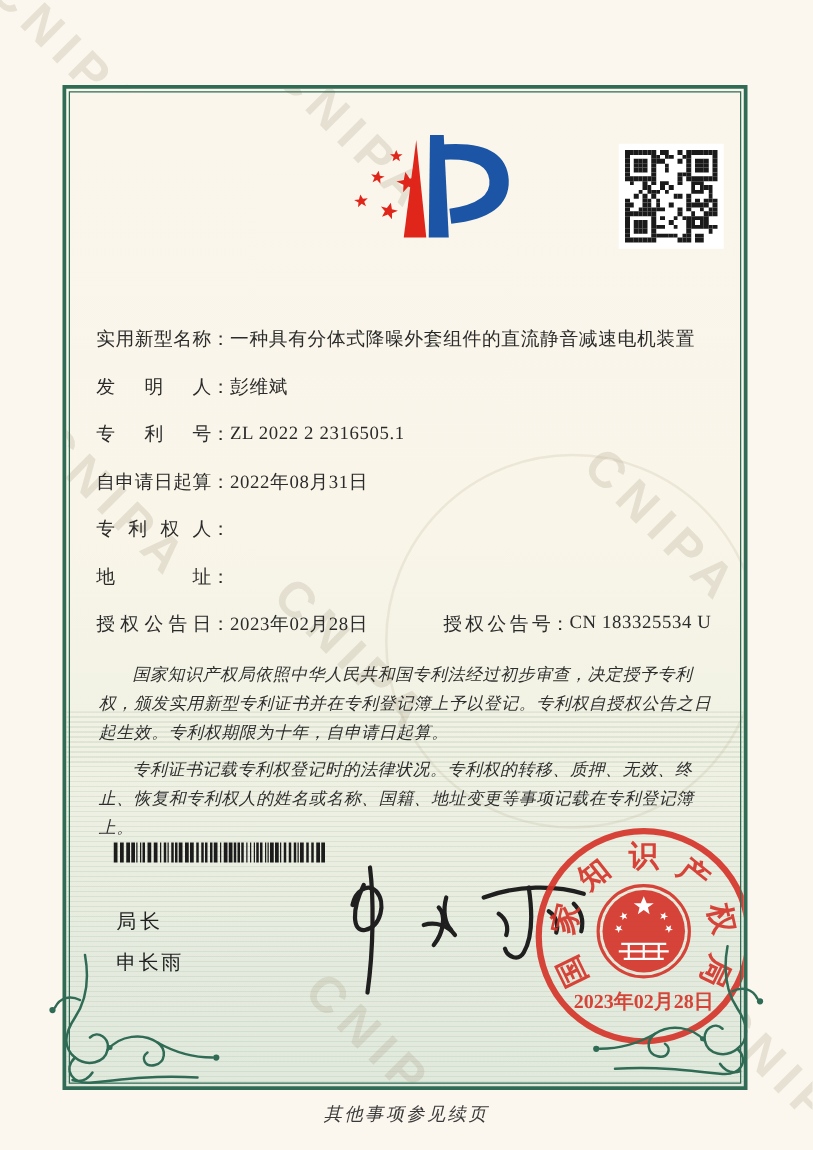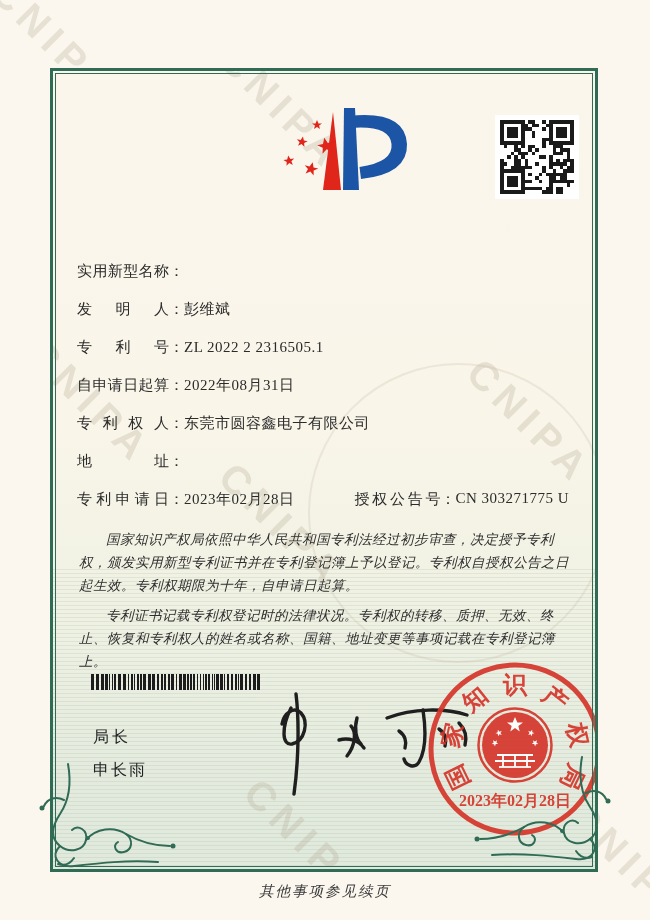--- a/index.html
+++ b/index.html
@@ -572,53 +572,53 @@
         <i></i>
         <i></i>
       </div>
   </div>
 
 
   <div class="fields">
     <div class="frow">
       <span class="flabel">实用新型名称</span>
         <span class="fcolon">：</span>
+      <span class="fvalue">一种具有分体式降噪外套组件的直流静音减速电机装置</span>
     </div>
     <div class="frow">
       <span class="flabel">发明人</span>
         <span class="fcolon">：</span>
       <span class="fvalue">彭维斌</span>
     </div>
     <div class="frow">
       <span class="flabel">专利号</span>
         <span class="fcolon">：</span>
       <span class="fvalue">ZL 2022 2 2316505.1</span>
     </div>
     <div class="frow">
       <span class="flabel">自申请日起算</span>
         <span class="fcolon">：</span>
       <span class="fvalue">2022年08月31日</span>
     </div>
     <div class="frow">
       <span class="flabel">专利权人</span>
         <span class="fcolon">：</span>
-      <span class="fvalue">东莞市圆容鑫电子有限公司</span>
     </div>
     <div class="frow">
       <span class="flabel">地址</span>
         <span class="fcolon">：</span>
     </div>
     <div class="frow">
-      <span class="flabel">专利申请日</span>
+      <span class="flabel">授权公告日</span>
         <span class="fcolon">：</span>
       <span class="fvalue">2023年02月28日</span>
       <span class="fpair2">
         <span class="flabel2">授权公告号</span>
           <span class="fcolon">：</span>
-        <span class="fvalue">CN 303271775 U</span>
+        <span class="fvalue">CN 183325534 U</span>
       </span>
     </div>
   </div>
 
   <div class="paras">
     <p>国家知识产权局依照中华人民共和国专利法经过初步审查，决定授予专利权，颁发实用新型专利证书并在专利登记簿上予以登记。专利权自授权公告之日起生效。专利权期限为十年，自申请日起算。</p>
     <p>专利证书记载专利权登记时的法律状况。专利权的转移、质押、无效、终止、恢复和专利权人的姓名或名称、国籍、地址变更等事项记载在专利登记簿上。</p>
   </div>
 
   <div class="barcode" id="barcode">

